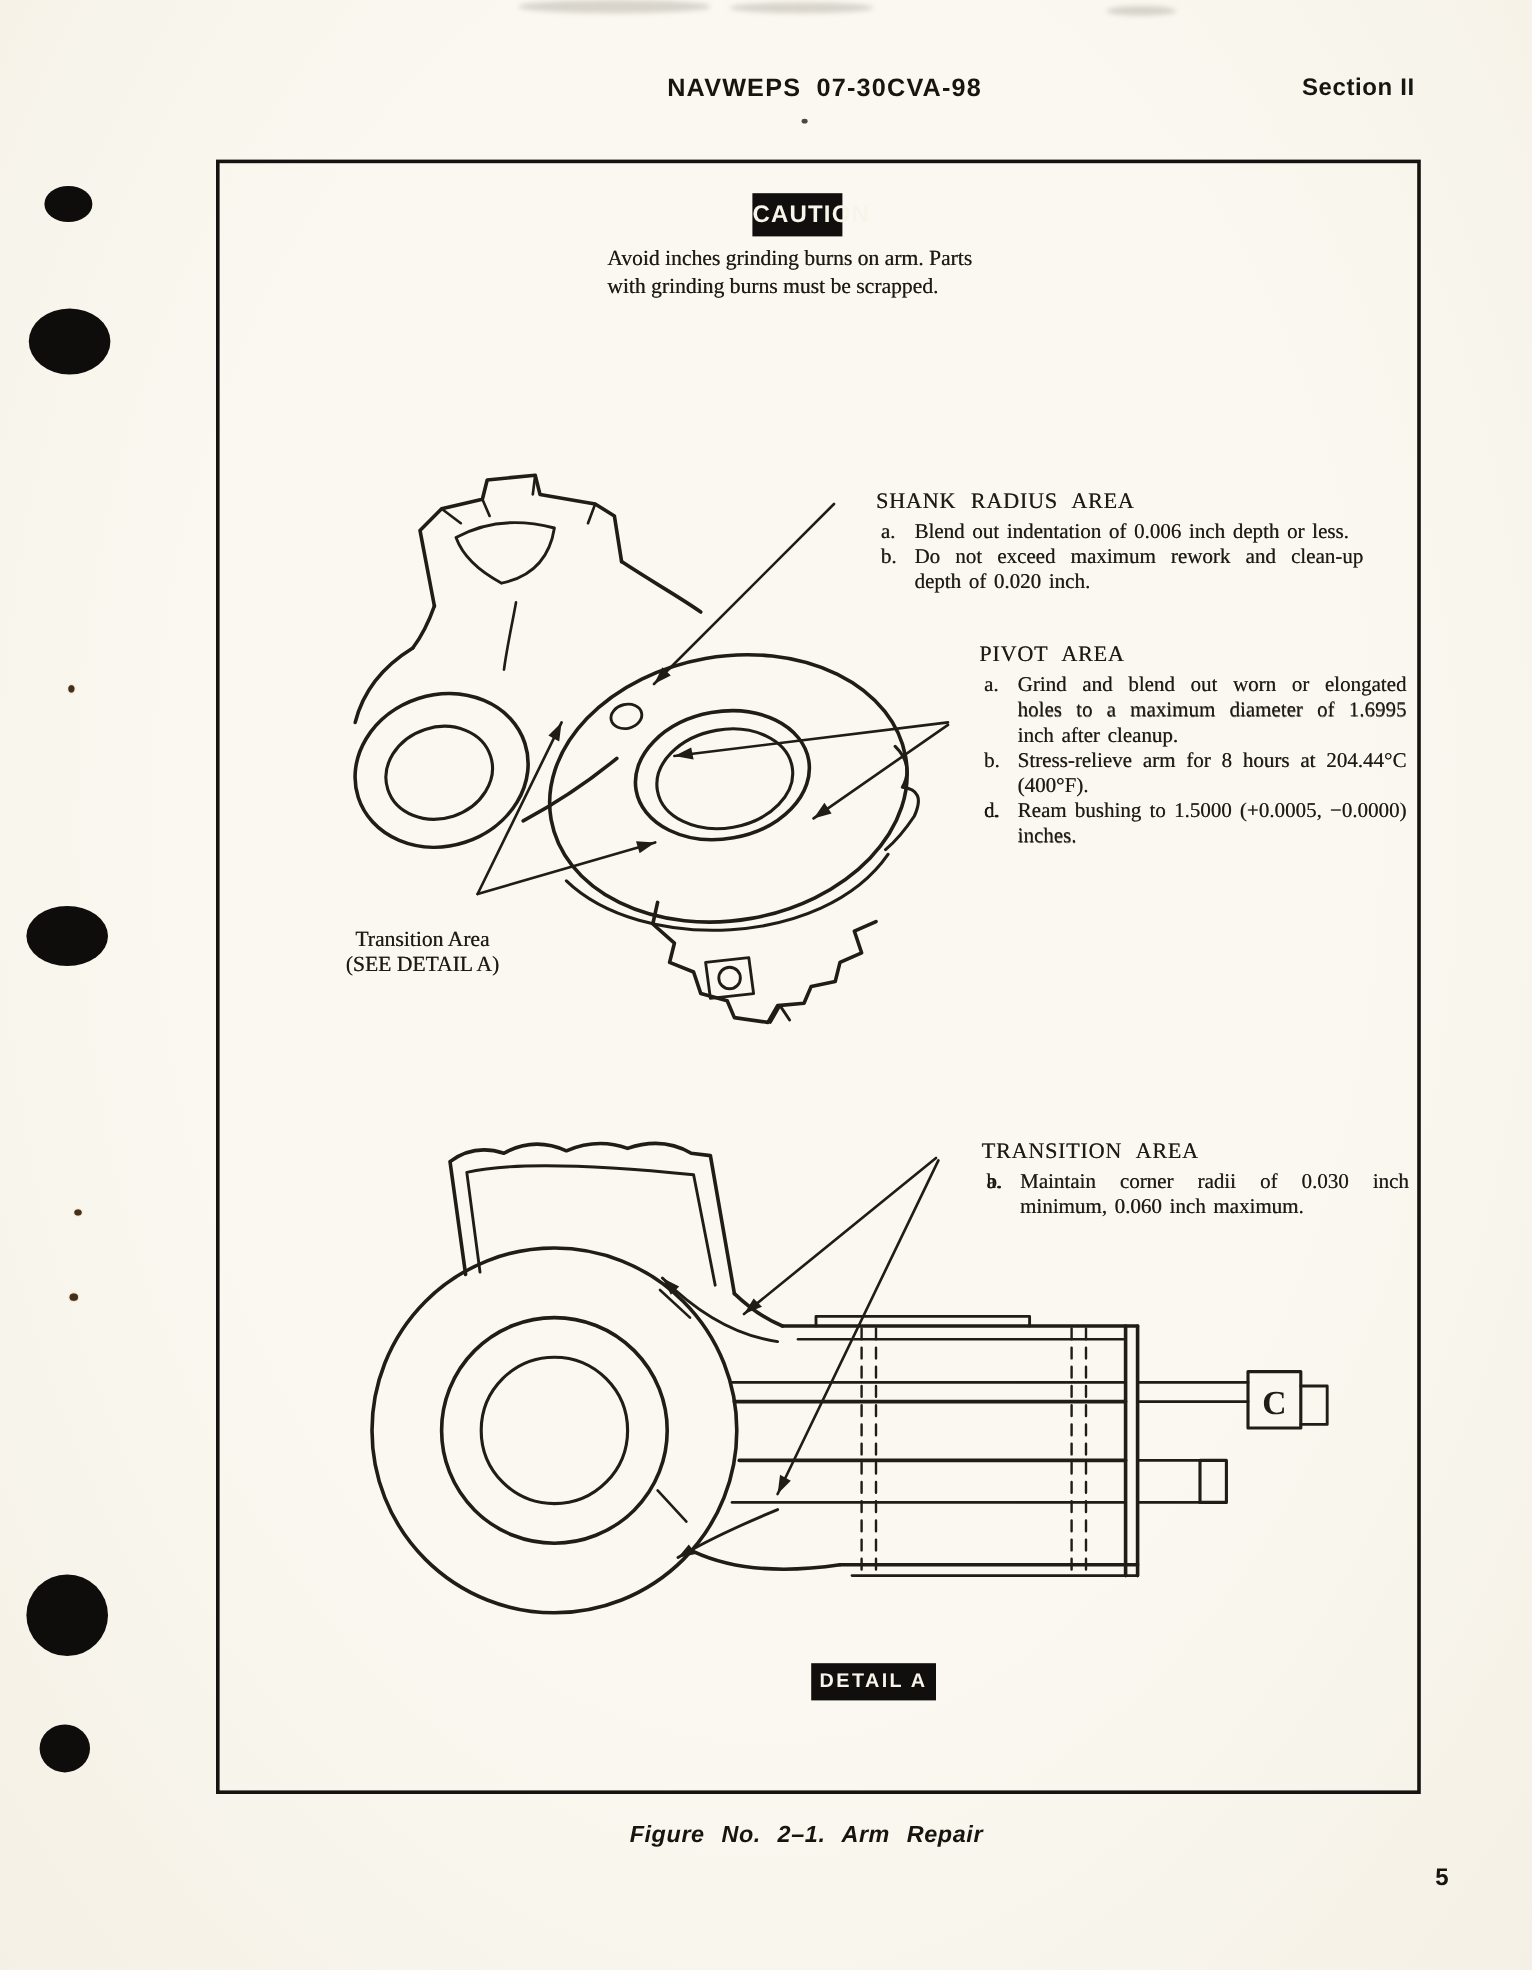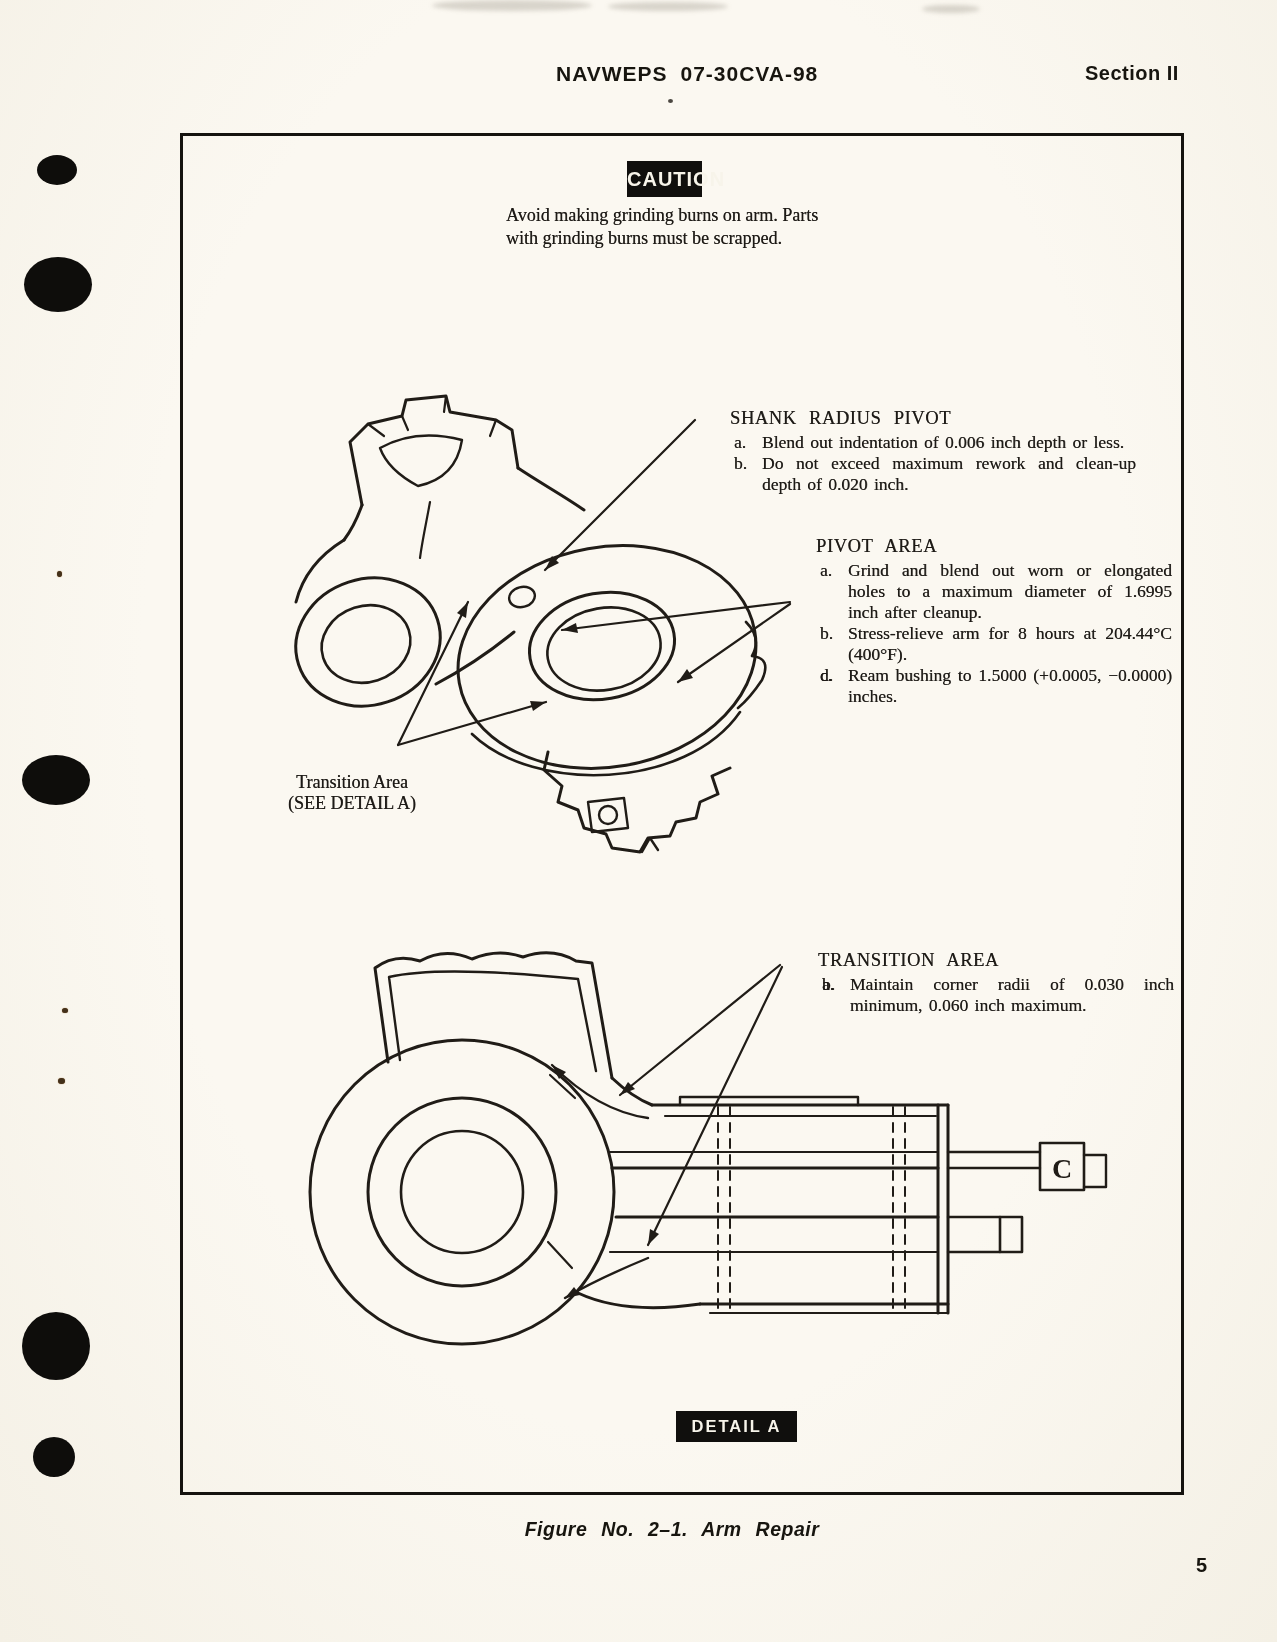--- a/index.html
+++ b/index.html
@@ -19,21 +19,21 @@
   .speck{border-radius:50%;background:#43301a;box-shadow:0 0 1px #8a5a25;}
   .smudge{background:rgba(135,128,115,.30);filter:blur(2px);border-radius:50%;}
   
   .frame{left:180px;top:133px;width:998px;height:1356px;border:3px solid #15130f;}
   
   .badge{
     background:#100f0d;color:#f7f4ea;text-align:center;
     font-family:"Liberation Sans","DejaVu Sans",sans-serif;font-weight:bold;
   }
   .badge-caution{left:627px;top:161px;width:75px;height:36px;line-height:36px;font-size:20px;letter-spacing:1px;}
-  .badge-detail{left:676px;top:1386px;width:121px;height:31px;line-height:31px;font-size:16.5px;letter-spacing:2px;margin-top:25px;}
+  .badge-detail{left:676px;top:1386px;width:104px;height:31px;line-height:31px;font-size:16.5px;letter-spacing:2px;}
   
   .caution-text{left:506px;top:204px;width:360px;font-size:18px;line-height:23px;
     text-shadow:0.3px 0.2px 0 rgba(29,26,22,.75);}
   
   .tblock{font-size:17.5px;line-height:21px;text-shadow:0.3px 0.2px 0 rgba(29,26,22,.7);}
   .tb-h{padding-left:36px;font-size:18.5px;letter-spacing:0.6px;word-spacing:7px;margin-bottom:3px;}
   .item{position:relative;padding-left:68px;text-align:justify;word-spacing:2px;}
   .item .lbl{position:absolute;left:40px;top:0;}
   #shank-block{left:694px;top:408px;width:442px;}
   #pivot-block{left:780px;top:536px;width:392px;}
@@ -67,21 +67,21 @@
   <div class="abs hole" style="left:33px;top:1437px;width:42px;height:40px"></div>
 
   <div class="abs hdr hdr-doc">NAVWEPS 07-30CVA-98</div>
   <div class="abs hdr hdr-sec">Section II</div>
   <div class="abs hdr-dot"></div>
 
   <div class="abs frame"></div>
 
   <div class="abs badge badge-caution">CAUTION</div>
   <div class="abs caution-text">
-    <div>Avoid making grinding burns on arm. Parts</div>
+    <div>Avoid inches grinding burns on arm. Parts</div>
     <div>with grinding burns must be scrapped.</div>
   </div>
 
   <svg class="draw" style="left:250px;top:390px" width="560" height="480" viewBox="0 0 560 480">
     <g fill="none" stroke="#201c17" stroke-width="3" stroke-linecap="round" stroke-linejoin="round">
 
       <path d="M112,115 L100,52 L118,34 L152,26 L156,10 L196,6 L200,22 L246,30 L262,40 L268,78"></path>
       <path d="M130,58 Q166,38 212,50 Q206,88 168,96 Q138,80 130,58 Z" stroke-width="2.4"></path>
       <path d="M118,34 L134,46 M152,26 L158,40 M196,6 L194,22 M246,30 L240,46" stroke-width="2.2"></path>
 
@@ -168,21 +168,21 @@
     <g fill="#201c17" stroke="none">
       <polygon points="340,160 355,154 348,147"></polygon>
       <polygon points="368,310 379,299 370,294"></polygon>
       <polygon points="272,130 279,144 286,137"></polygon>
       <polygon points="285,363 300,360 294,352"></polygon>
     </g>
     <text x="782" y="243" text-anchor="middle" font-family="Liberation Serif, DejaVu Serif, serif" font-size="28" font-weight="bold" fill="#201c17">C</text>
   </svg>
 
   <div class="abs tblock" id="shank-block">
-    <div class="tb-h">SHANK RADIUS PIVOT</div>
+    <div class="tb-h">SHANK RADIUS AREA</div>
     <div class="item">
       <span class="lbl">a.</span>
       <span>Blend out indentation of 0.006 inch depth or less.</span>
     </div>
     <div class="item">
       <span class="lbl">b.</span>
       <span>Do not exceed maximum rework and clean-up depth of 0.020 inch.</span>
     </div>
   </div>
 

